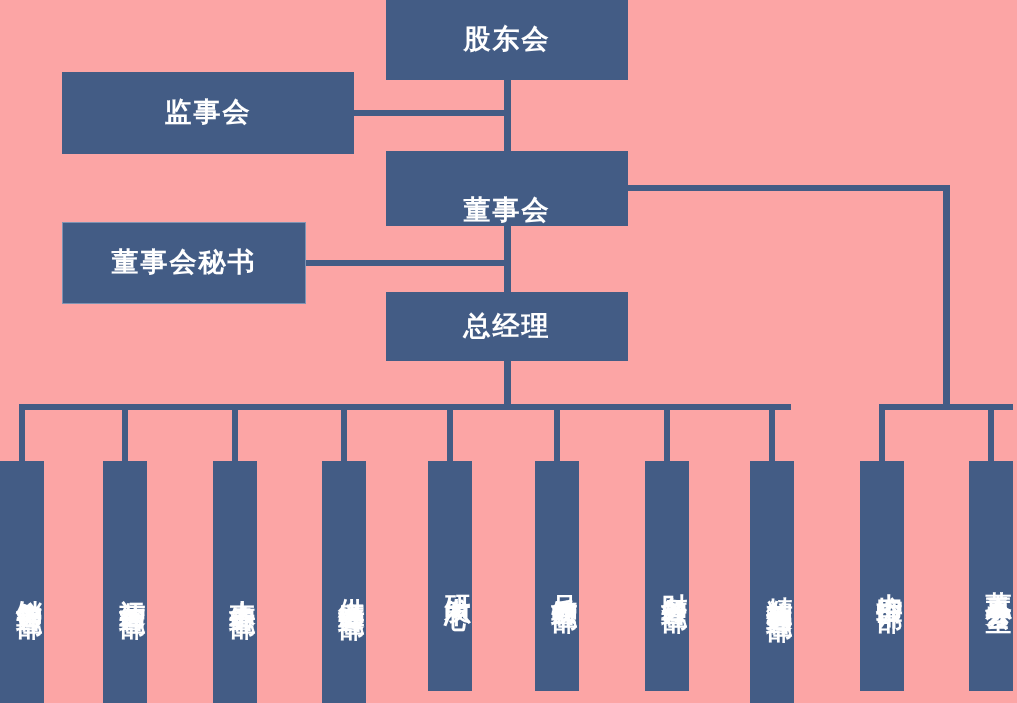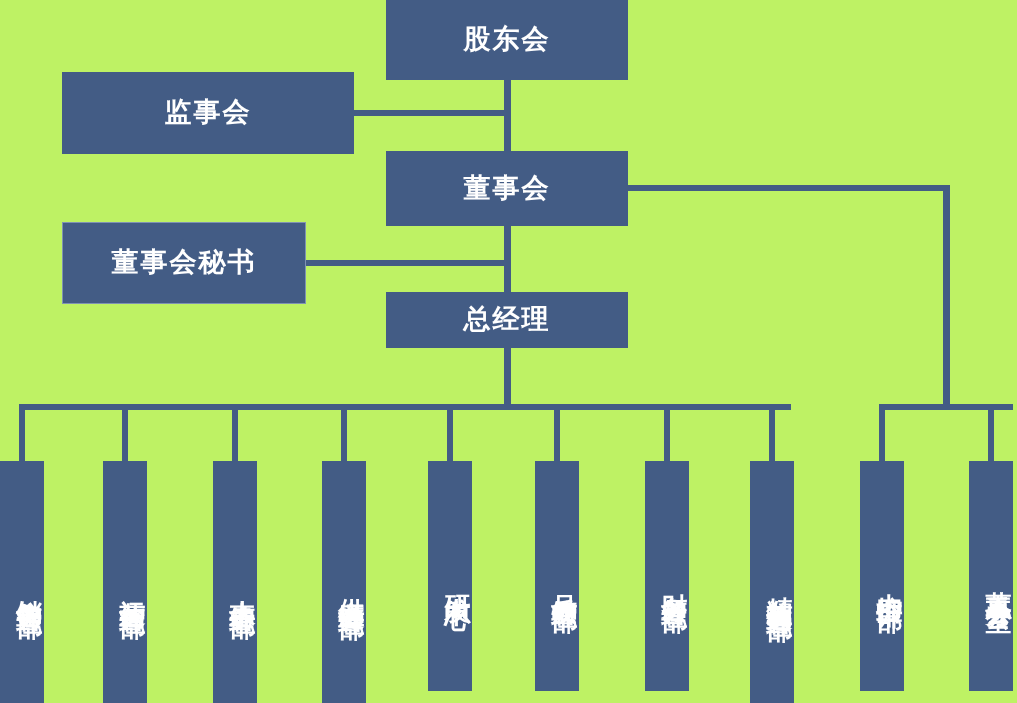--- a/index.html
+++ b/index.html
@@ -8,21 +8,21 @@
     padding: 0;
     background: #ffffff;
   }
   body {
     font-family: "Liberation Sans", "DejaVu Sans", sans-serif;
   }
   #chart-root {
     position: relative;
     width: 1017px;
     height: 703px;
-    background: #bef264;
+    background: #fca5a5;
     overflow: hidden;
   }
   .node {
     position: absolute;
     background: #435c85;
     color: #ffffff;
     display: flex;
     align-items: center;
     justify-content: center;
     box-sizing: border-box;
@@ -88,29 +88,29 @@
     </div>
 
   <div class="node h" style="left:386px; top:0px; width:242px; height:80px;">
     <span>股东会</span>
   </div>
 
   <div class="node h" style="left:62px; top:72px; width:292px; height:82px;">
     <span>监事会</span>
   </div>
 
-  <div class="node h" style="left:386px; top:151px; width:242px; height:75px;">
+  <div class="node h" style="left:386px; top:151px; width:242px; height:75px;align-items:flex-end;">
     <span>董事会</span>
   </div>
 
   <div class="node h outlined" style="left:62px; top:222px; width:244px; height:82px;font-family:Liberation Serif, serif;">
     <span>董事会秘书</span>
   </div>
 
-  <div class="node h" style="left:386px; top:292px; width:242px; height:56px;">
+  <div class="node h" style="left:386px; top:292px; width:242px; height:69px;">
     <span>总经理</span>
   </div>
 
   <div id="gm-departments">
       <div class="node v" style="left: 0px; top: 461px; width: 44px; height: 242px;">
         <span>销售管理部</span>
       </div>
       <div class="node v" style="left: 103px; top: 461px; width: 44px; height: 242px;">
         <span>运营管理部</span>
       </div>

